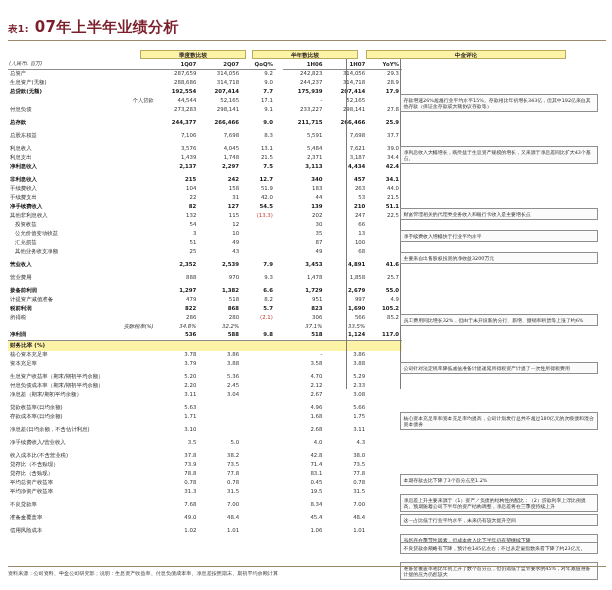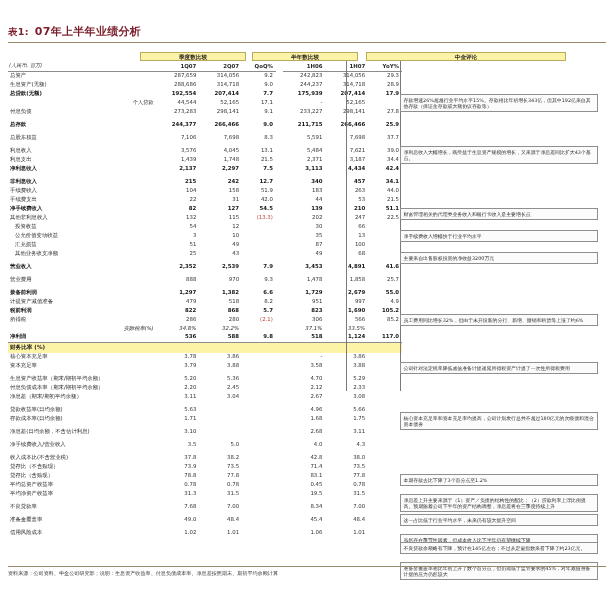--- a/index.html
+++ b/index.html
@@ -12,41 +12,41 @@
     height: 590px;
     font-family: "DejaVu Sans", "Liberation Sans", sans-serif;
     color: #231f20;
     overflow: hidden;
   }
   .page {
     position: relative;
     width: 612px;
     height: 436px;
     box-sizing: border-box;
-    padding: 24px 6px 4px 8px;
+    padding: 18px 6px 4px 8px;
   }
 
   
   .title-row {
     display: flex;
     align-items: baseline;
     gap: 6px;
     border-bottom: 1.2px solid #9a8a6a;
     padding-bottom: 3px;
     margin-bottom: 7px;
     width: 598px;
   }
   .title-label {
     font-size: 9.5px;
     font-weight: bold;
     color: #7b1f2b;
     letter-spacing: .3px;
   }
   .title-text {
-    font-size: 11px;
+    font-size: 15px;
     font-weight: bold;
     color: #7b1f2b;
     letter-spacing: .3px;
   }
 
   
   .grid {
     position: relative;
     width: 600px;
   }

